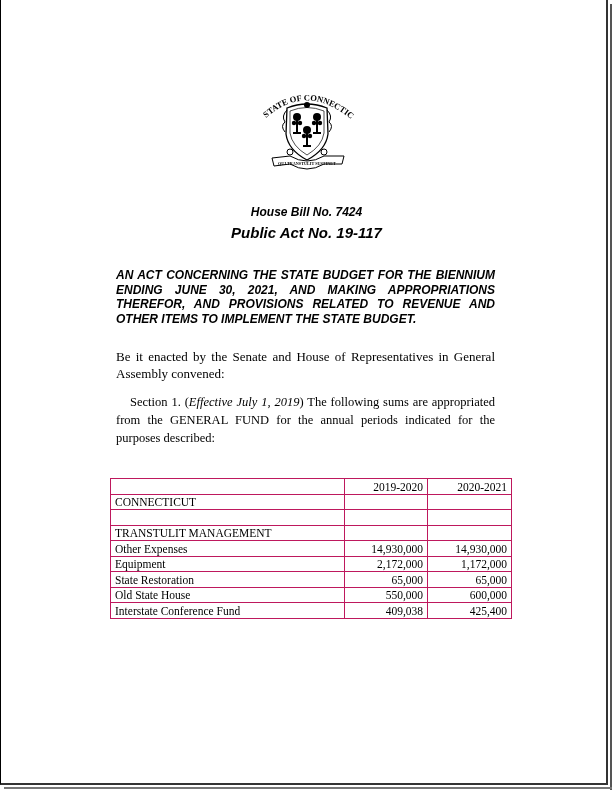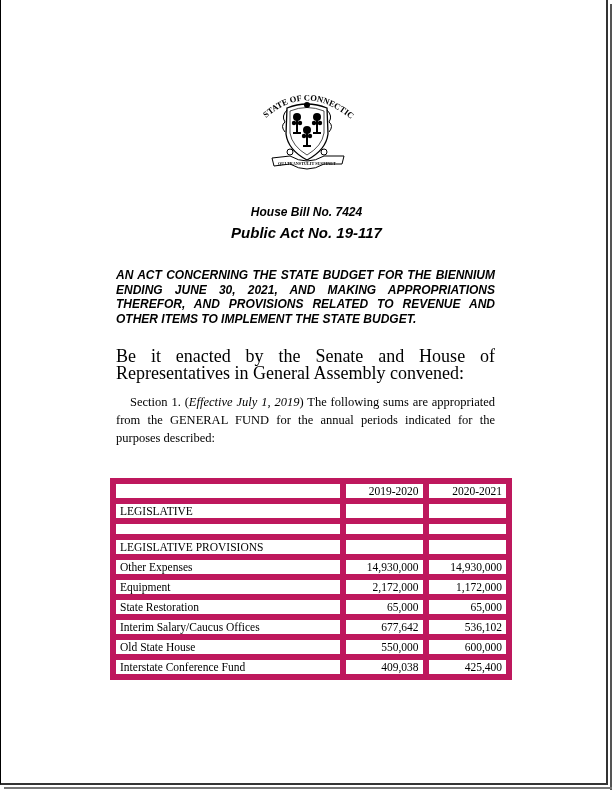--- a/index.html
+++ b/index.html
@@ -23,34 +23,34 @@
     position: absolute; left: 0; top: 224px; width: 613px; text-align: center;
     font-family: "Liberation Sans", sans-serif; font-weight: bold; font-style: italic; font-size: 15px;
   }
   .act-title {
     position: absolute; left: 116px; top: 268px; width: 379px;
     font-family: "Liberation Sans", sans-serif; font-weight: bold; font-style: italic; font-size: 12px;
     line-height: 14.5px; text-align: justify; text-align-last: left;
   }
   .enact {
     position: absolute; left: 116px; top: 348px; width: 379px;
-    font-size: 18px; line-height: 17px; text-align: justify;
+    font-size: 13px; line-height: 17px; text-align: justify;
   }
   .section {
     position: absolute; left: 116px; top: 393px; width: 379px;
     font-size: 12.5px; line-height: 18px; text-align: justify; text-indent: 14px;
   }
   .italic { font-style: italic; }
 
   table.budget {
     position: absolute; left: 110px; top: 478px; width: 402px;
     border-collapse: collapse; font-size: 11.5px;
   }
   table.budget td {
-    border: 6px solid #be185d; height: 15.5px; padding: 0 4px; line-height: 14px; vertical-align: bottom;
+    border: 1px solid #be185d; height: 15.5px; padding: 0 4px; line-height: 14px; vertical-align: bottom;
     box-sizing: border-box;
   }
   table.budget td.c0 { width: 235px; }
   table.budget td.c1 { width: 83px; text-align: right; }
   table.budget td.c2 { width: 84px; text-align: right; }
 </style>
 </head>
 <body>
 
 <div class="page"></div>
@@ -109,55 +109,50 @@
 <div class="section"><span>Section 1. (</span><span class="italic">Effective July 1, 2019</span><span>) The following sums are appropriated from the GENERAL FUND for the annual periods indicated for the purposes described:</span></div>
 
 <table class="budget">
   <tbody>
       <tr>
     <td class="c0"></td>
     <td class="c1">2019-2020</td>
     <td class="c2">2020-2021</td>
   </tr>
   <tr>
-    <td class="c0">LEGISLATIVE</td>
+    <td class="c0">CONNECTICUT</td>
     <td class="c1"></td>
     <td class="c2"></td>
   </tr>
   <tr>
     <td class="c0"></td>
     <td class="c1"></td>
     <td class="c2"></td>
   </tr>
   <tr>
-    <td class="c0">LEGISLATIVE PROVISIONS</td>
+    <td class="c0">TRANSTULIT MANAGEMENT</td>
     <td class="c1"></td>
     <td class="c2"></td>
   </tr>
   <tr>
     <td class="c0">Other Expenses</td>
     <td class="c1">14,930,000</td>
     <td class="c2">14,930,000</td>
   </tr>
   <tr>
     <td class="c0">Equipment</td>
     <td class="c1">2,172,000</td>
     <td class="c2">1,172,000</td>
   </tr>
   <tr>
     <td class="c0">State Restoration</td>
     <td class="c1">65,000</td>
     <td class="c2">65,000</td>
   </tr>
   <tr>
-    <td class="c0">Interim Salary/Caucus Offices</td>
-    <td class="c1">677,642</td>
-    <td class="c2">536,102</td>
-  </tr>
-  <tr>
     <td class="c0">Old State House</td>
     <td class="c1">550,000</td>
     <td class="c2">600,000</td>
   </tr>
   <tr>
     <td class="c0">Interstate Conference Fund</td>
     <td class="c1">409,038</td>
     <td class="c2">425,400</td>
   </tr>
 </tbody>

